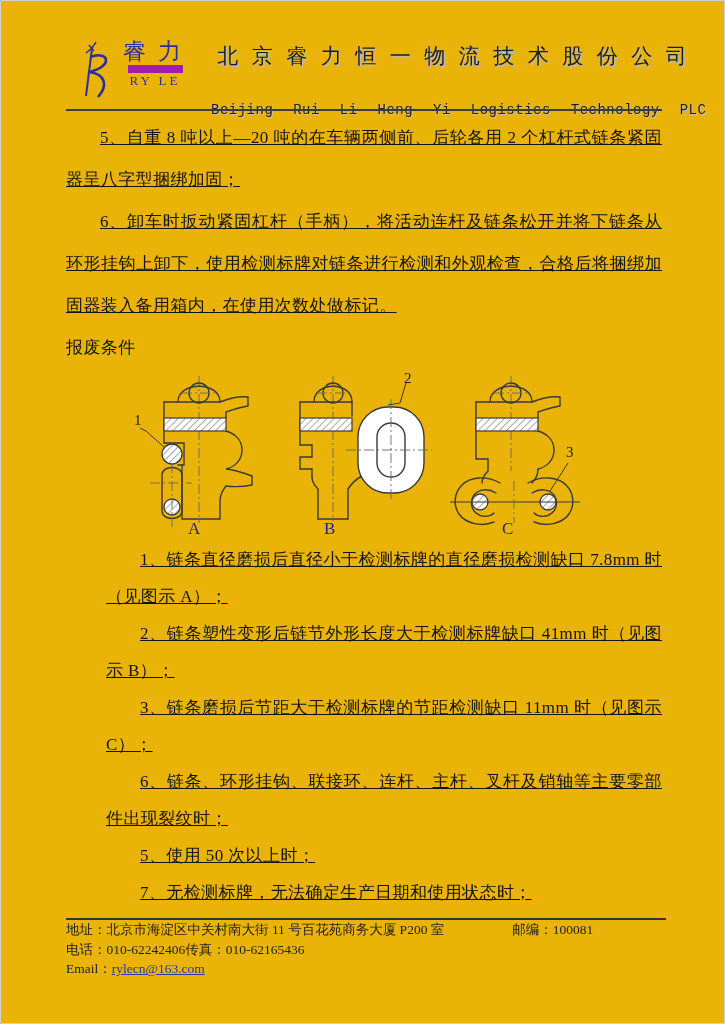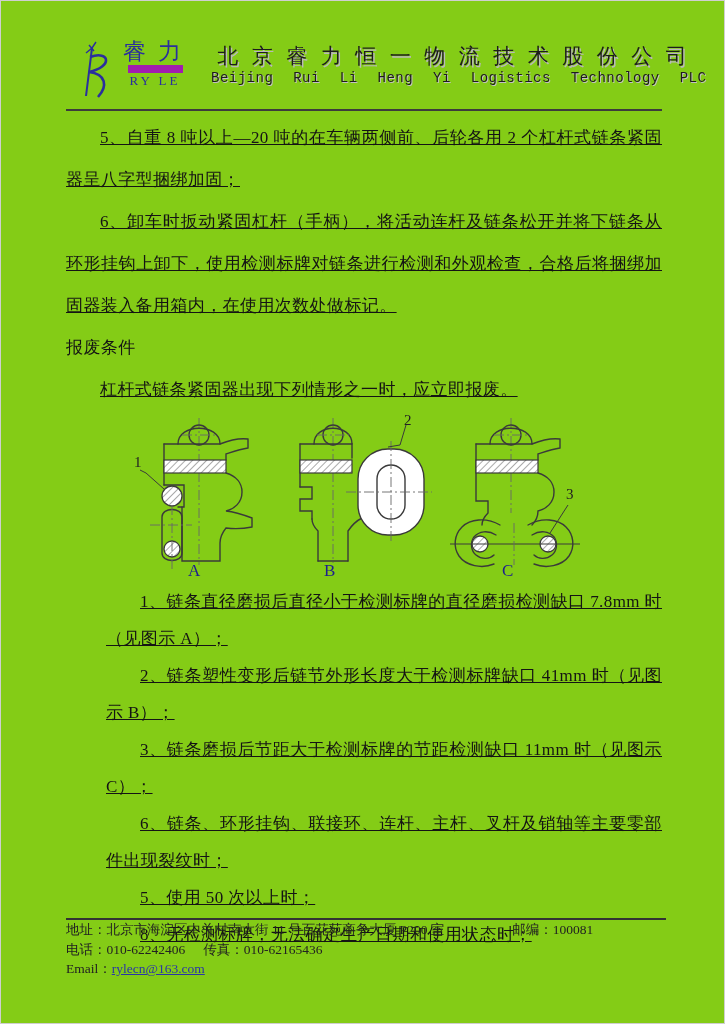--- a/index.html
+++ b/index.html
@@ -1,37 +1,37 @@
 <!DOCTYPE html>
 <html><head>
 <meta charset="utf-8">
 <style>
   html,body { margin:0; padding:0; background:#e9e9e9; }
   .page {
     position:relative; width:725px; height:1024px; margin:0 auto;
-    background:#84cc16; border:1px solid #cfcfcf; box-sizing:border-box;
+    background:#eab308; border:1px solid #cfcfcf; box-sizing:border-box;
     font-family:"Liberation Serif","DejaVu Serif",serif; color:#141414;
     overflow:hidden;
   }
   
   .header { position:absolute; top:38px; left:76px; display:flex; align-items:flex-start; }
   .logo { display:flex; align-items:flex-start; }
   .logo-mark { margin-top:2px; }
   .logo-text { margin-left:4px; display:flex; flex-direction:column; align-items:center; }
   .logo-cn { font-size:23px; color:#2a2f9e; letter-spacing:12px; line-height:26px; white-space:nowrap; text-indent:6px; }
   .logo-en { font-size:13px; color:#2a2f9e; letter-spacing:3px; border-top:8px solid #a21caf; padding:0 2px; line-height:16px; white-space:nowrap; }
   .company { margin-left:18px; margin-top:4px; }
   .company-cn {
     font-size:21px; letter-spacing:13.5px; line-height:26px; white-space:nowrap;
     color:#1c1c1c; text-shadow:1.5px 1.5px 0 #b9b9b9;text-align:center;
   }
   .company-en {
     font-size:14px; font-family:"Liberation Mono","DejaVu Sans Mono",monospace;
     letter-spacing:0.5px; word-spacing:11px; line-height:19px; white-space:nowrap;
-    color:#1c1c1c; text-shadow:1px 1px 0 #c2c2c2;
+    color:#1c1c1c; text-shadow:1px 1px 0 #c2c2c2;margin-top:32px;
   }
   .header-rule { position:absolute; top:108px; left:65px; width:596px; border-top:2px solid #3c3c3c; }
   
   .main { position:absolute; top:116px; left:65px; width:596px; }
   .main p { margin:0; font-size:17px; line-height:42px; text-align:justify; letter-spacing:0.4px; }
   .indent { text-indent:2em;text-decoration:underline; }
   .section-heading { font-size:18px; line-height:38px; letter-spacing:2px; margin:0; }
   .items p { line-height:37px;margin-left:40px; }
   
   .figrow { display:flex; gap:6px; padding-left:60px; margin:2px 0 2px 0; }
@@ -39,21 +39,21 @@
   .fig svg { position:absolute; left:0; top:0; }
   .callout { position:absolute; font-size:15px; line-height:15px; color:#222; }
   .figlabel { position:absolute; bottom:0; font-size:17px; color:#1e1e8f; letter-spacing:1px; }
   
   .footer {
     position:absolute; top:917px; left:65px; width:600px;
     border-top:2px solid #333; 
     font-size:13.5px; line-height:19.5px; color:#222;
   }
   .footer .postcode-group { margin-left:68px; }
-  .footer .fax-group { margin-left:18px; }
+  .footer .fax-group { }
   .email-link { color:#2a35a8; text-decoration:underline; }
   .defs-svg { position:absolute; width:0; height:0; }
   .dw { stroke:#3a3a3a; stroke-width:1.4; fill:none; stroke-linecap:round; }
   .cl { stroke:#666; stroke-width:0.9; fill:none; stroke-dasharray:10 3 2 3; }
   .thin { stroke:#3a3a3a; stroke-width:1; fill:none; }
 </style>
 </head>
 <body>
 
 <svg class="defs-svg" aria-hidden="true">
@@ -83,21 +83,20 @@
       <div class="company-cn">北京睿力恒一物流技术股份公司</div>
       <div class="company-en">Beijing Rui Li Heng Yi Logistics Technology PLC</div>
     </div>
   </div>
   <div class="header-rule"></div>
 
   <div class="main">
     <p class="indent">5、自重 8 吨以上—20 吨的在车辆两侧前、后轮各用 2 个杠杆式链条紧固器呈八字型捆绑加固；</p>
     <p class="indent">6、卸车时扳动紧固杠杆（手柄），将活动连杆及链条松开并将下链条从环形挂钩上卸下，使用检测标牌对链条进行检测和外观检查，合格后将捆绑加固器装入备用箱内，在使用次数处做标记。</p>
     <p class="section-heading">报废条件</p>
-    <p class="indent">杠杆式链条紧固器出现下列情形之一时，应立即报废。</p>
 
     <div class="figrow">
 
       <div class="fig">
         <svg width="150" height="168" viewBox="0 0 150 168">
           <line class="cl" x1="73" y1="5" x2="73" y2="152"></line>
           <path class="dw" d="M52,31 C52,10 94,10 94,31"></path>
           <circle class="dw" cx="73" cy="22" r="10"></circle>
           <line class="cl" x1="56" y1="22" x2="90" y2="22"></line>
           <path class="dw" d="M38,31 H94 C104,27 114,25 122,26 L122,35 C114,36 106,39 100,41 V47"></path>
@@ -163,21 +162,21 @@
         <span class="figlabel" style="left:64px;">C</span>
       </div>
     </div>
 
     <div class="items">
       <p class="indent">1、链条直径磨损后直径小于检测标牌的直径磨损检测缺口 7.8mm 时（见图示 A）；</p>
       <p class="indent">2、链条塑性变形后链节外形长度大于检测标牌缺口 41mm 时（见图示 B）；</p>
       <p class="indent">3、链条磨损后节距大于检测标牌的节距检测缺口 11mm 时（见图示 C）；</p>
       <p class="indent">6、链条、环形挂钩、联接环、连杆、主杆、叉杆及销轴等主要零部件出现裂纹时；</p>
       <p class="indent">5、使用 50 次以上时；</p>
-      <p class="indent">8、无检测标牌，无法确定生产日期和使用状态时；</p>
+      <p class="indent">7、无检测标牌，无法确定生产日期和使用状态时；</p>
     </div>
   </div>
 
   <div class="footer">
     <div>
       <span>地址：</span><span>北京市海淀区中关村南大街 11 号百花苑商务大厦 P200 室</span><span class="postcode-group"><span>邮编：</span><span>100081</span></span>
     </div>
     <div>
       <span>电话：</span><span>010-62242406</span><span class="fax-group"><span>传真：</span><span>010-62165436</span></span>
     </div>

